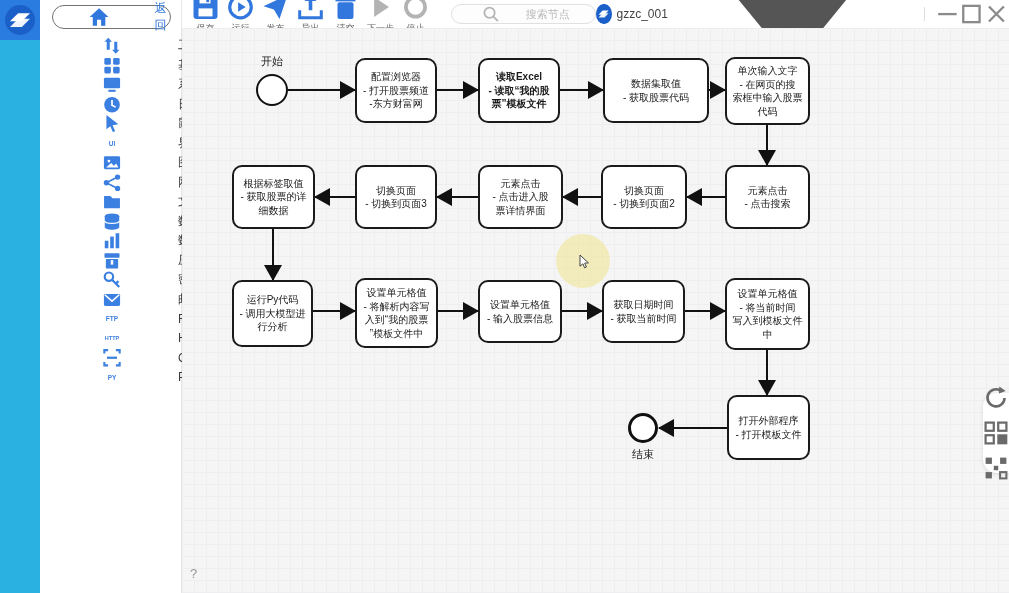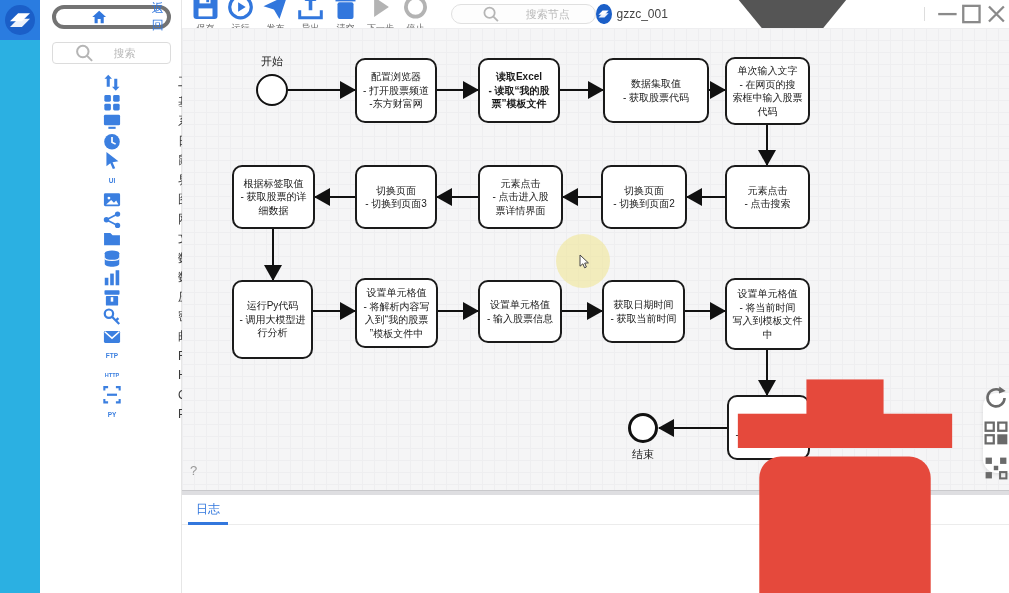--- a/index.html
+++ b/index.html
@@ -11,21 +11,21 @@
   .logo-box { width:40px; height:40px; background:#2a7ce0; display:flex; align-items:center; justify-content:center; }
   .logo-circle { width:30px; height:30px; border-radius:50%; background:#1b5fc8; display:flex; align-items:center; justify-content:center; }
   .logo-circle svg { width:20px; height:20px; }
   .rail-items { margin-top:14px; }
   .rail-item { width:40px; height:52px; display:flex; flex-direction:column; align-items:center; justify-content:center; gap:4px; color:#fff; font-size:11px; cursor:pointer; }
   .rail-item.active { background:#fff; color:#3277dd; }
   .ri-icon svg { width:15px; height:15px; display:block; }
 
   
   .sidebar { width:142px; background:#fff; border-right:1px solid #e6e6e6; flex-shrink:0; display:flex; flex-direction:column; }
-  .back-btn { margin:5px 10px 4px 12px; height:24px; border:4px solid #737373; border-radius:13px; background:#fff; color:#3277dd; font-size:12px; display:flex; align-items:center; justify-content:flex-start; gap:6px; cursor:pointer; }
+  .back-btn { margin:5px 10px 4px 12px; height:24px; border:1px solid #737373; border-radius:13px; background:#fff; color:#3277dd; font-size:12px; display:flex; align-items:center; justify-content:flex-start; gap:6px; cursor:pointer; }
   .back-btn svg { width:12px; height:12px; }
   .side-search { margin:9px 10px 6px 12px; height:22px; border:1px solid #dcdcdc; border-radius:4px; display:flex; align-items:center; padding:0 6px; gap:4px; color:#b5b5b5; }
   .side-search svg { width:11px; height:11px; flex-shrink:0; }
   .side-search input { border:none; outline:none; width:100%; font-size:11px; font-family:inherit; color:#333; }
   .side-search input::placeholder { color:#b9b9b9; }
   .cats { padding-top:3px; }
   .cat-row { height:19.5px; display:flex; align-items:center; padding:0 8px 0 11px; cursor:pointer; }
   .cat-ico { width:15px; height:14px; color:#3b7fe0; display:flex; align-items:center; justify-content:center; flex-shrink:0; }
   .cat-ico svg { width:12px; height:12px; display:block; }
   .ti { font-size:6.5px; font-weight:bold; color:#3b7fe0; letter-spacing:0; }
@@ -110,29 +110,20 @@
 
   <aside class="sidebar">
     <button class="back-btn">
       <span style="display: inline-flex; align-items: center; justify-content: center; width: 100%; height: 100%;">
           <svg viewBox="0 0 14 14" style="width:100%;height:100%" fill="currentColor">
             <path d="M7 1.5 L13 7 H11 V12.5 H8.3 V8.8 H5.7 V12.5 H3 V7 H1 Z"></path>
           </svg>
         </span>
       <span>返回</span>
     </button>
-    <div class="side-search">
-      <span style="display: inline-flex; align-items: center; justify-content: center; width: 100%; height: 100%;">
-          <svg viewBox="0 0 14 14" style="width:100%;height:100%" fill="currentColor">
-            <circle cx="6" cy="6" r="4" fill="none" stroke="currentColor" stroke-width="1.4"></circle>
-            <line x1="9" y1="9" x2="12.5" y2="12.5" stroke="currentColor" stroke-width="1.4"></line>
-          </svg>
-        </span>
-      <input type="text" placeholder="搜索" style="">
-    </div>
     <div class="cats" id="cat-list">
         <div class="cat-row">
           <span class="cat-ico" style="display: inline-flex; align-items: center; justify-content: center; width: 100%; height: 100%;">
             <svg viewBox="0 0 14 14" style="width:100%;height:100%" fill="currentColor">
               <path d="M4.3 1.3 L7 4.1 H5.4 V9.8 H3.2 V4.1 H1.6 Z"></path>
               <path d="M9.7 12.7 L7 9.9 H8.6 V4.2 H10.8 V9.9 H12.4 Z"></path>
             </svg>
           </span>
           <span class="cat-label">工具</span>
           <span class="cat-arrow"></span>
@@ -485,21 +476,21 @@
           </div>
           <div class="flow-node" style="left: 173px; top: 137px; width: 82px; height: 64px;">
             <div class="nl">切换页面</div>
             <div class="nl">- 切换到页面3</div>
           </div>
           <div class="flow-node" style="left: 50px; top: 137px; width: 83px; height: 64px;">
             <div class="nl">根据标签取值</div>
             <div class="nl">- 获取股票的详</div>
             <div class="nl">细数据</div>
           </div>
-          <div class="flow-node" style="left: 50px; top: 252px; width: 81px; height: 79px;">
+          <div class="flow-node" style="left: 50px; top: 252px; width: 81px; height: 67px;">
             <div class="nl">运行Py代码</div>
             <div class="nl">- 调用大模型进</div>
             <div class="nl">行分析</div>
           </div>
           <div class="flow-node" style="left: 173px; top: 250px; width: 83px; height: 70px;">
             <div class="nl">设置单元格值</div>
             <div class="nl">- 将解析内容写</div>
             <div class="nl">入到“我的股票</div>
             <div class="nl">”模板文件中</div>
           </div>
@@ -555,29 +546,15 @@
               <rect x="1.4" y="1.4" width="3.4" height="3.4"></rect>
               <rect x="9.2" y="1.4" width="3.4" height="3.4"></rect>
               <rect x="1.4" y="9.2" width="3.4" height="3.4"></rect>
               <rect x="5.8" y="5.8" width="2.4" height="2.4"></rect>
               <rect x="9.2" y="9.2" width="3.4" height="3.4" fill="none" stroke="currentColor" stroke-width="1.1"></rect>
             </svg>
           </span>
       </div>
     </div>
 
-    <div class="logpanel">
-      <div class="splitter"></div>
-      <div class="log-tabs">
-        <div class="log-tab">日志</div>
-        <div class="log-trash"><span style="display: inline-flex; align-items: center; justify-content: center; width: 100%; height: 100%;">
-              <svg viewBox="0 0 14 14" style="width:100%;height:100%" fill="currentColor">
-                <rect x="3" y="4.6" width="8" height="8.4" rx="1"></rect>
-                <rect x="2" y="2.6" width="10" height="1.6"></rect>
-                <rect x="5.2" y="1" width="3.6" height="1.8"></rect>
-              </svg>
-            </span></div>
-      </div>
-      <div class="log-body"></div>
-    </div>
 
   </div>
 </div>
 
 </body></html>

